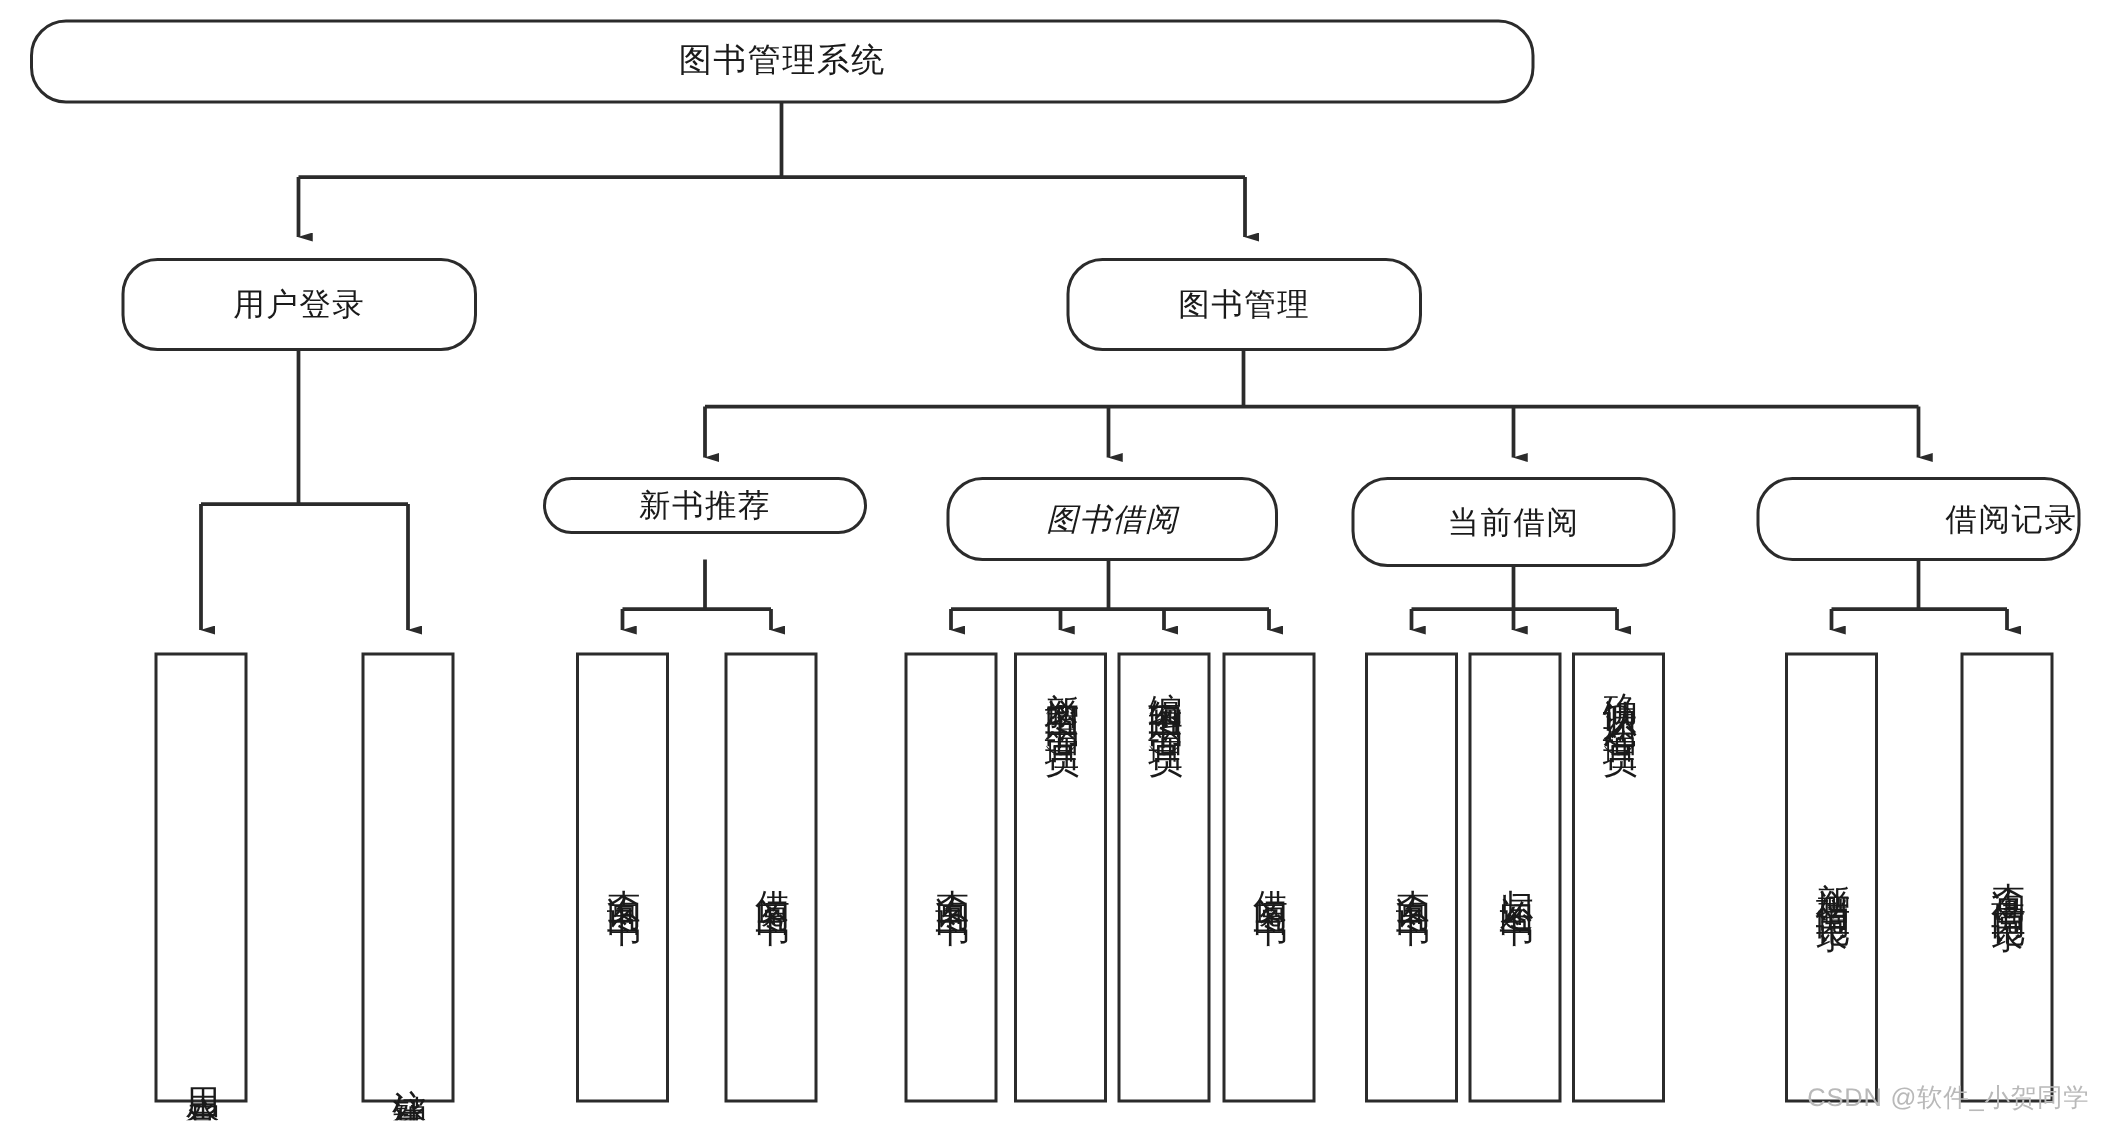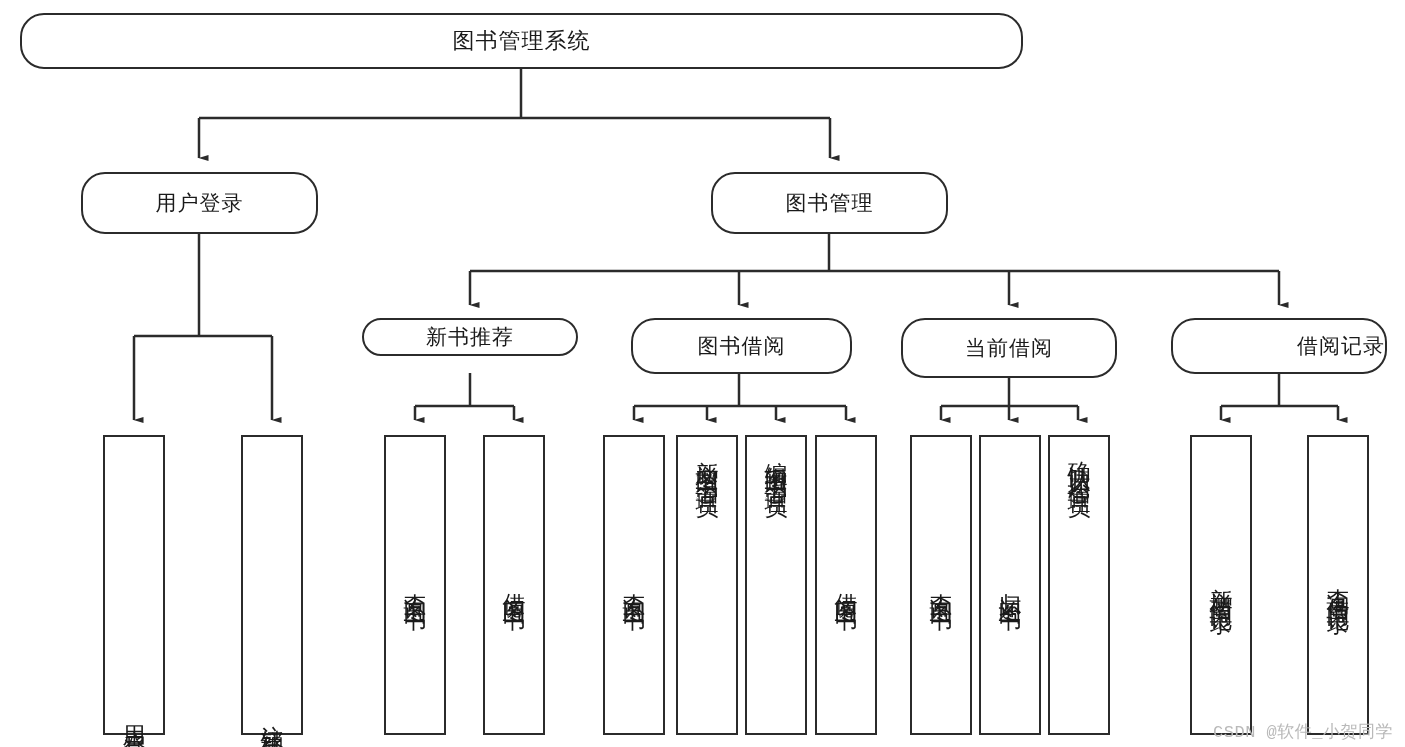--- a/index.html
+++ b/index.html
@@ -65,21 +65,21 @@
     align-items: flex-start;
   }
   .watermark {
     position: absolute;
     right: 12px;
     bottom: 4px;
     font-size: 17px;
     color: #b9b9b9;
     letter-spacing: 0.5px;
     white-space: nowrap;
-    font-family: Liberation Mono, monospace;
+    font-family: Liberation Sans, sans-serif;
   }
 </style>
 </head>
 <body>
 
 <div id="canvas">
 
   <svg class="connectors" viewBox="0 0 1405 747" xmlns="http://www.w3.org/2000/svg">
     <defs>
       <marker id="arrow" markerWidth="10" markerHeight="11" refX="3" refY="9.5" orient="auto" markerUnits="userSpaceOnUse">
@@ -137,21 +137,21 @@
   <div class="node horiz" style="left:81px; top:172px; width:237px; height:62px;">
     <span>用户登录</span>
   </div>
   <div class="node horiz" style="left:711px; top:172px; width:237px; height:62px;">
     <span>图书管理</span>
   </div>
 
   <div class="node horiz" style="left:362px; top:318px; width:216px; height:38px;">
     <span>新书推荐</span>
   </div>
-  <div class="node horiz" style="left:631px; top:318px; width:221px; height:56px;">
+  <div class="node horiz" style="left:631px; top:318px; width:221px; height:56px;font-style:italic;">
     <span>图书借阅</span>
   </div>
   <div class="node horiz" style="left:901px; top:318px; width:216px; height:60px;">
     <span>当前借阅</span>
   </div>
   <div class="node horiz" style="left:1171px; top:318px; width:216px; height:56px;justify-content:flex-end;">
     <span>借阅记录</span>
   </div>
 
   <div class="node leaf bottom-align" style="left:103px; top:435px; width:62px; height:300px;">

